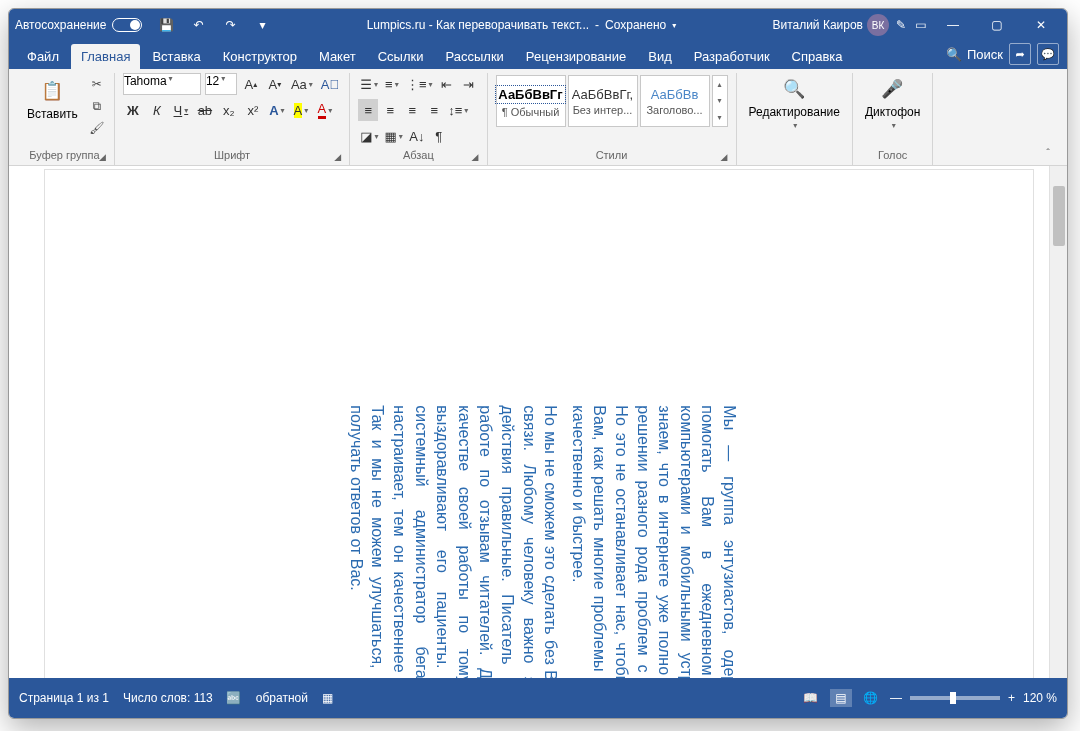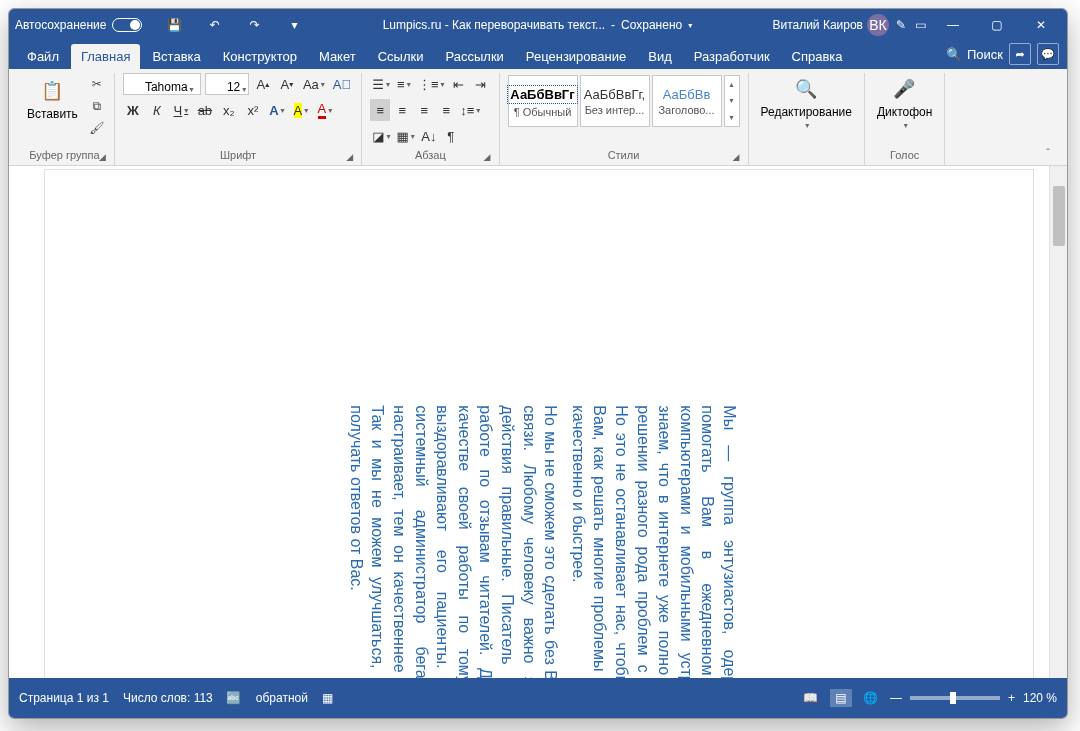--- a/index.html
+++ b/index.html
@@ -1,28 +1,28 @@
 <!DOCTYPE html>
 <html><head>
 <meta charset="utf-8">
 <style>
 * { box-sizing: border-box; margin: 0; padding: 0; font-family: "Segoe UI", Tahoma, sans-serif; }
 body { background: #fff; width: 1080px; height: 731px; overflow: hidden; position: relative; }
 .window { width: 1060px; height: 711px; margin: 8px; border: 1px solid #999; box-shadow: 0 10px 30px rgba(0,0,0,0.3); background: #fff; border-radius: 6px; display: flex; flex-direction: column; overflow: hidden; }
 
 
 .titlebar { background: #2b579a; height: 32px; display: flex; align-items: center; color: #fff; font-size: 12px; padding: 0 6px; gap: 8px; }
-.titlebar .left { display: flex; align-items: center; gap: 24px; text-align: center; }
+.titlebar .left { display: flex; align-items: center; gap: 16px; text-align: center; }
 .titlebar .autosave { display: flex; align-items: center; gap: 6px; }
 .switch { width: 30px; height: 14px; border: 1px solid #fff; border-radius: 8px; background: #2b579a; position: relative; }
 .switch::after { content:""; position:absolute; right:1px; top:1px; width:10px; height:10px; background:#fff; border-radius:50%; }
 .tb-icon { width: 16px; height: 16px; display:inline-flex; align-items:center; justify-content:center; color:#fff; font-size:12px; }
 .titlebar .doc { flex:1; text-align:center; display:flex; align-items:center; justify-content:center; gap:6px; overflow:hidden; }
 .titlebar .right { display:flex; align-items:center; gap:4px; }
-.avatar { width:22px; height:22px; border-radius:50%; background:#7a6fa0; display:flex; align-items:center; justify-content:center; font-size:14px; }
+.avatar { width:22px; height:22px; border-radius:50%; background:#7a6fa0; display:flex; align-items:center; justify-content:center; font-size:10px; }
 .win-btn { width:40px; height:32px; display:flex; align-items:center; justify-content:center; color:#fff; }
 
 
 .tabs { background:#2b579a; height:28px; display:flex; align-items:flex-end; padding:0 8px; gap:2px; color:#fff; font-size:13px; }
 .tab { padding:5px 10px; cursor:pointer; }
 .tab.active { background:#f3f3f3; color:#2b579a; border-radius:3px 3px 0 0; }
 .tab-right { margin-left:auto; display:flex; align-items:center; gap:6px; padding-bottom:4px; }
 .search-tab { display:flex; align-items:center; gap:4px; }
 .tab-ico { width:22px; height:22px; border:1px solid rgba(255,255,255,0.5); display:flex; align-items:center; justify-content:center; font-size:11px; border-radius:2px; }
 
@@ -33,21 +33,21 @@
 .group-body { display:flex; gap:6px; align-items:flex-start; padding:2px 0; }
 .group-label { text-align:center; color:#666; font-size:11px; padding:2px 0 4px; position:relative; }
 .group-launcher { position:absolute; right:0; bottom:3px; font-size:9px; color:#666; }
 .big-btn { display:flex; flex-direction:column; align-items:center; gap:2px; padding:2px 4px; cursor:pointer; }
 .big-btn .ico { width:28px; height:28px; display:flex; align-items:center; justify-content:center; font-size:18px; }
 .small-col { display:flex; flex-direction:column; gap:4px; }
 .small-btn { width:18px; height:18px; display:flex; align-items:center; justify-content:center; font-size:12px; cursor:pointer; color:#444; }
 
 
 .font-row1, .font-row2 { display:flex; gap:4px; align-items:center; }
-.font-sel { border:1px solid #c8c8c8; background:#fff; height:22px; display:flex; align-items:flex-end; padding:0 21px; font-size:12px; }
+.font-sel { border:1px solid #c8c8c8; background:#fff; height:22px; display:flex; align-items:flex-start; padding:0 0; font-size:12px; }
 .font-name { width:78px; }
 .font-size { width:32px; }
 .drop-ar { font-size:8px; color:#666; margin-left:2px; }
 .rbtn { min-width:20px; height:22px; display:flex; align-items:center; justify-content:center; cursor:pointer; font-size:13px; color:#333; padding:0 2px; }
 .rbtn.bold { font-weight:bold; }
 .rbtn.ital { font-style:italic; }
 .rbtn.accent { color:#2b579a; }
 .font-stack { display:flex; flex-direction:column; gap:4px; }
 
 

